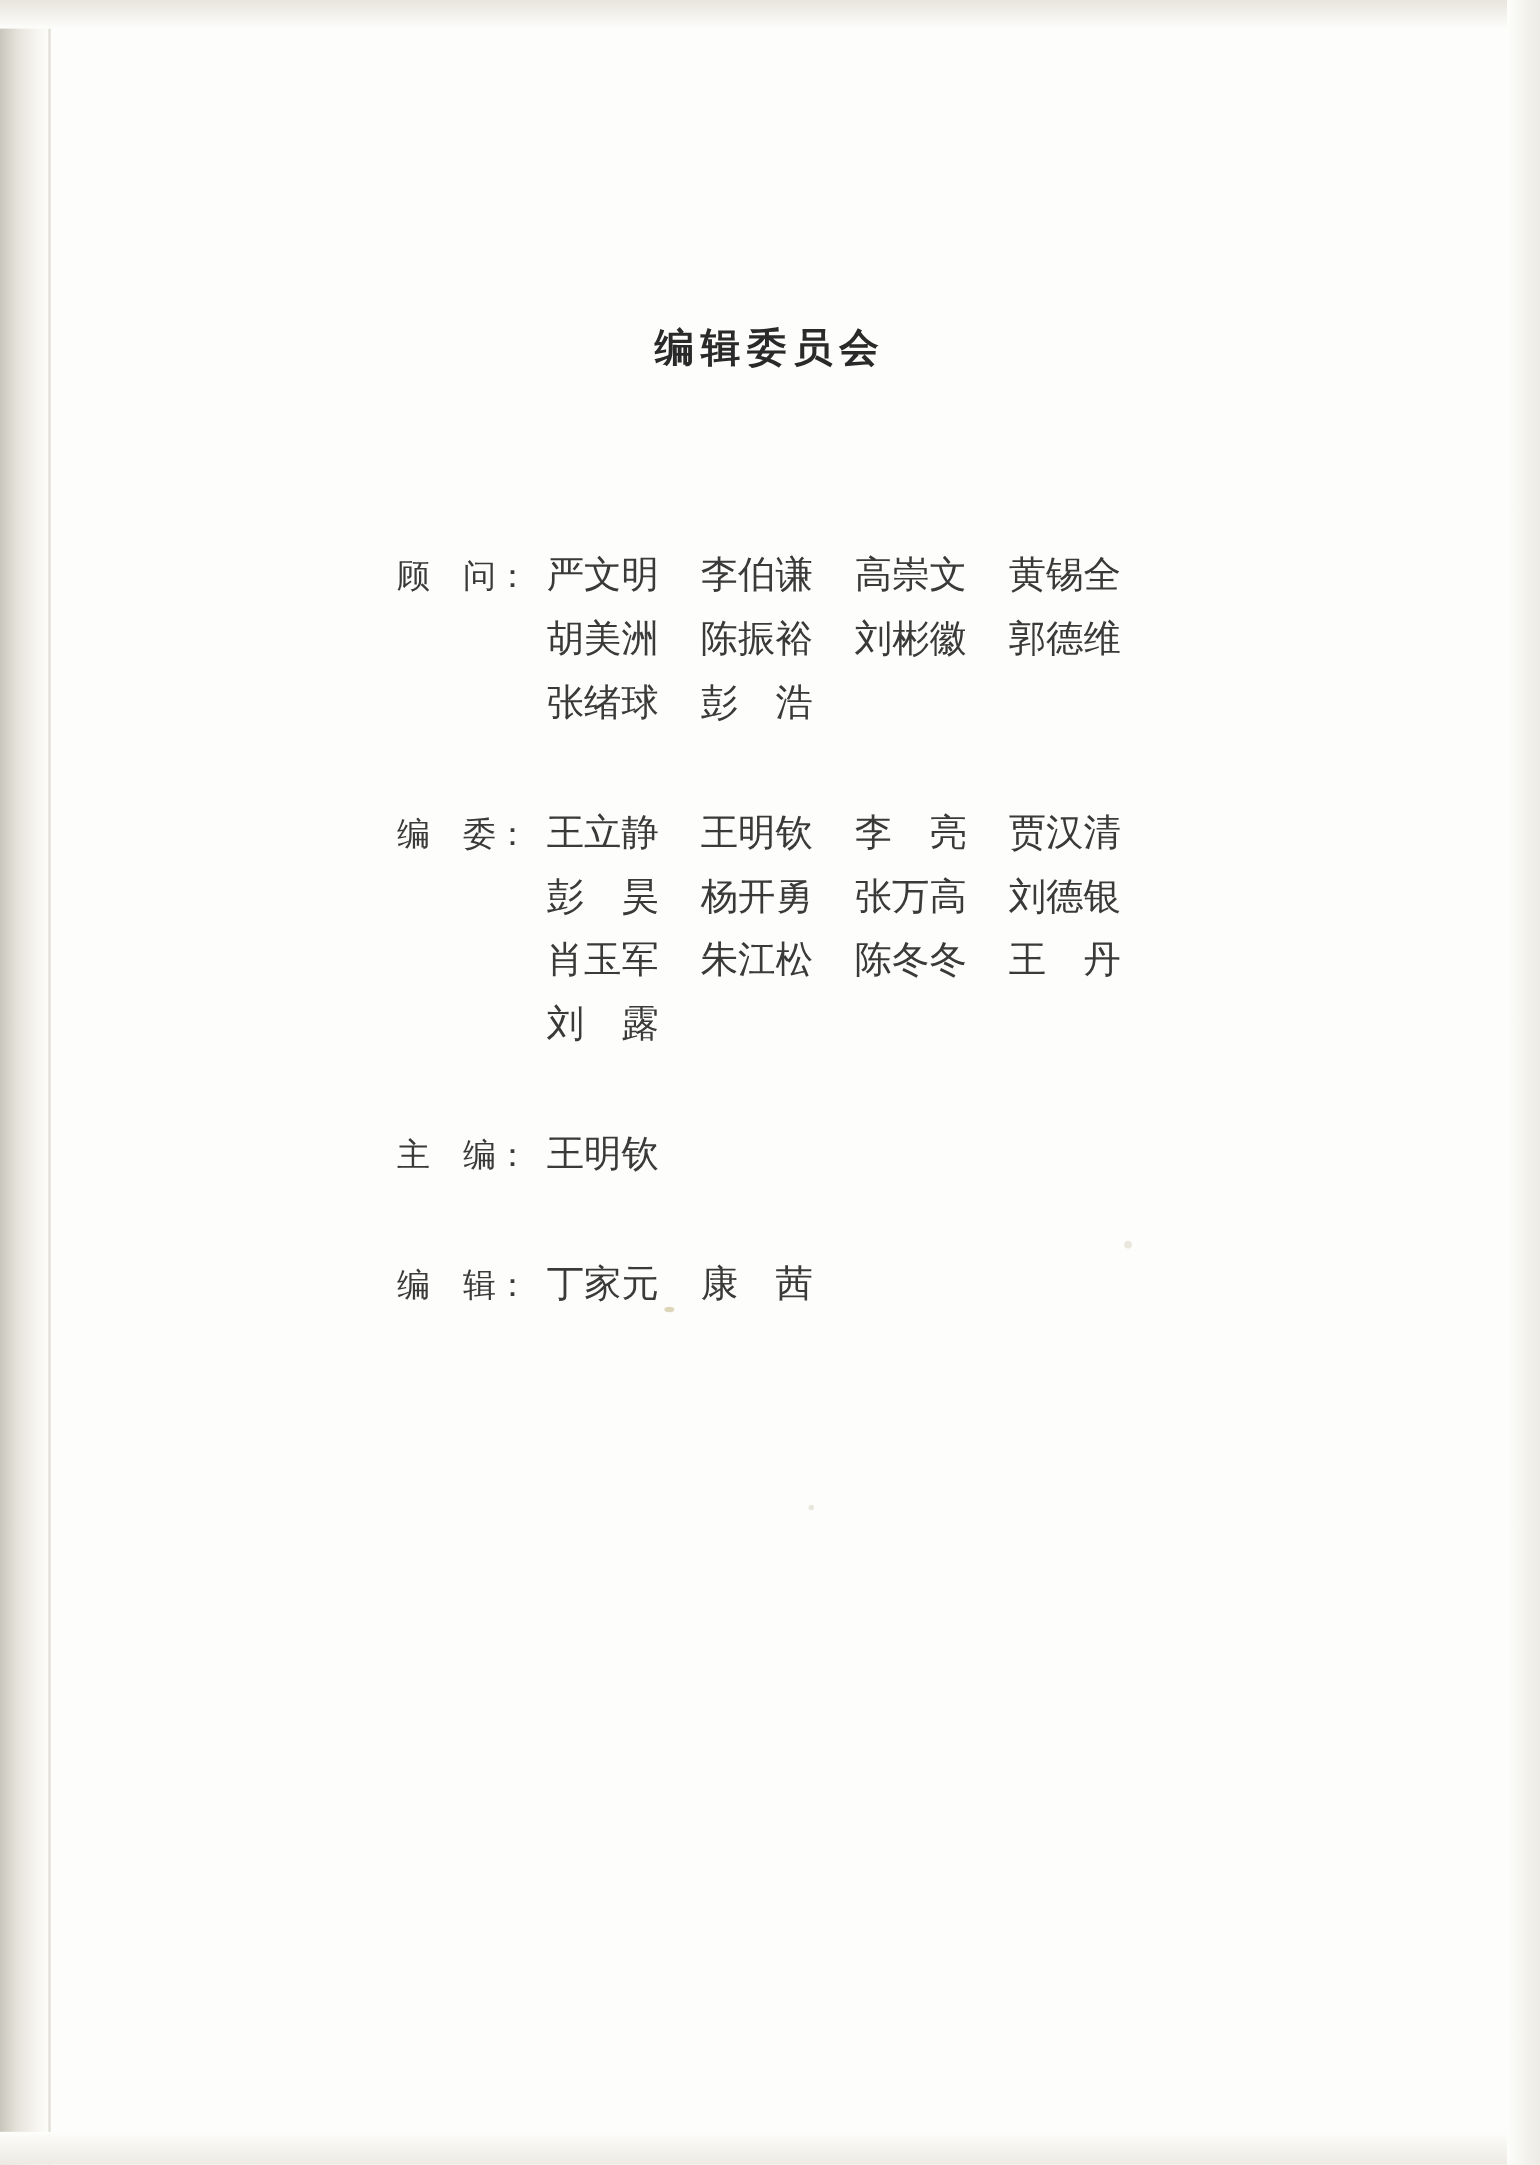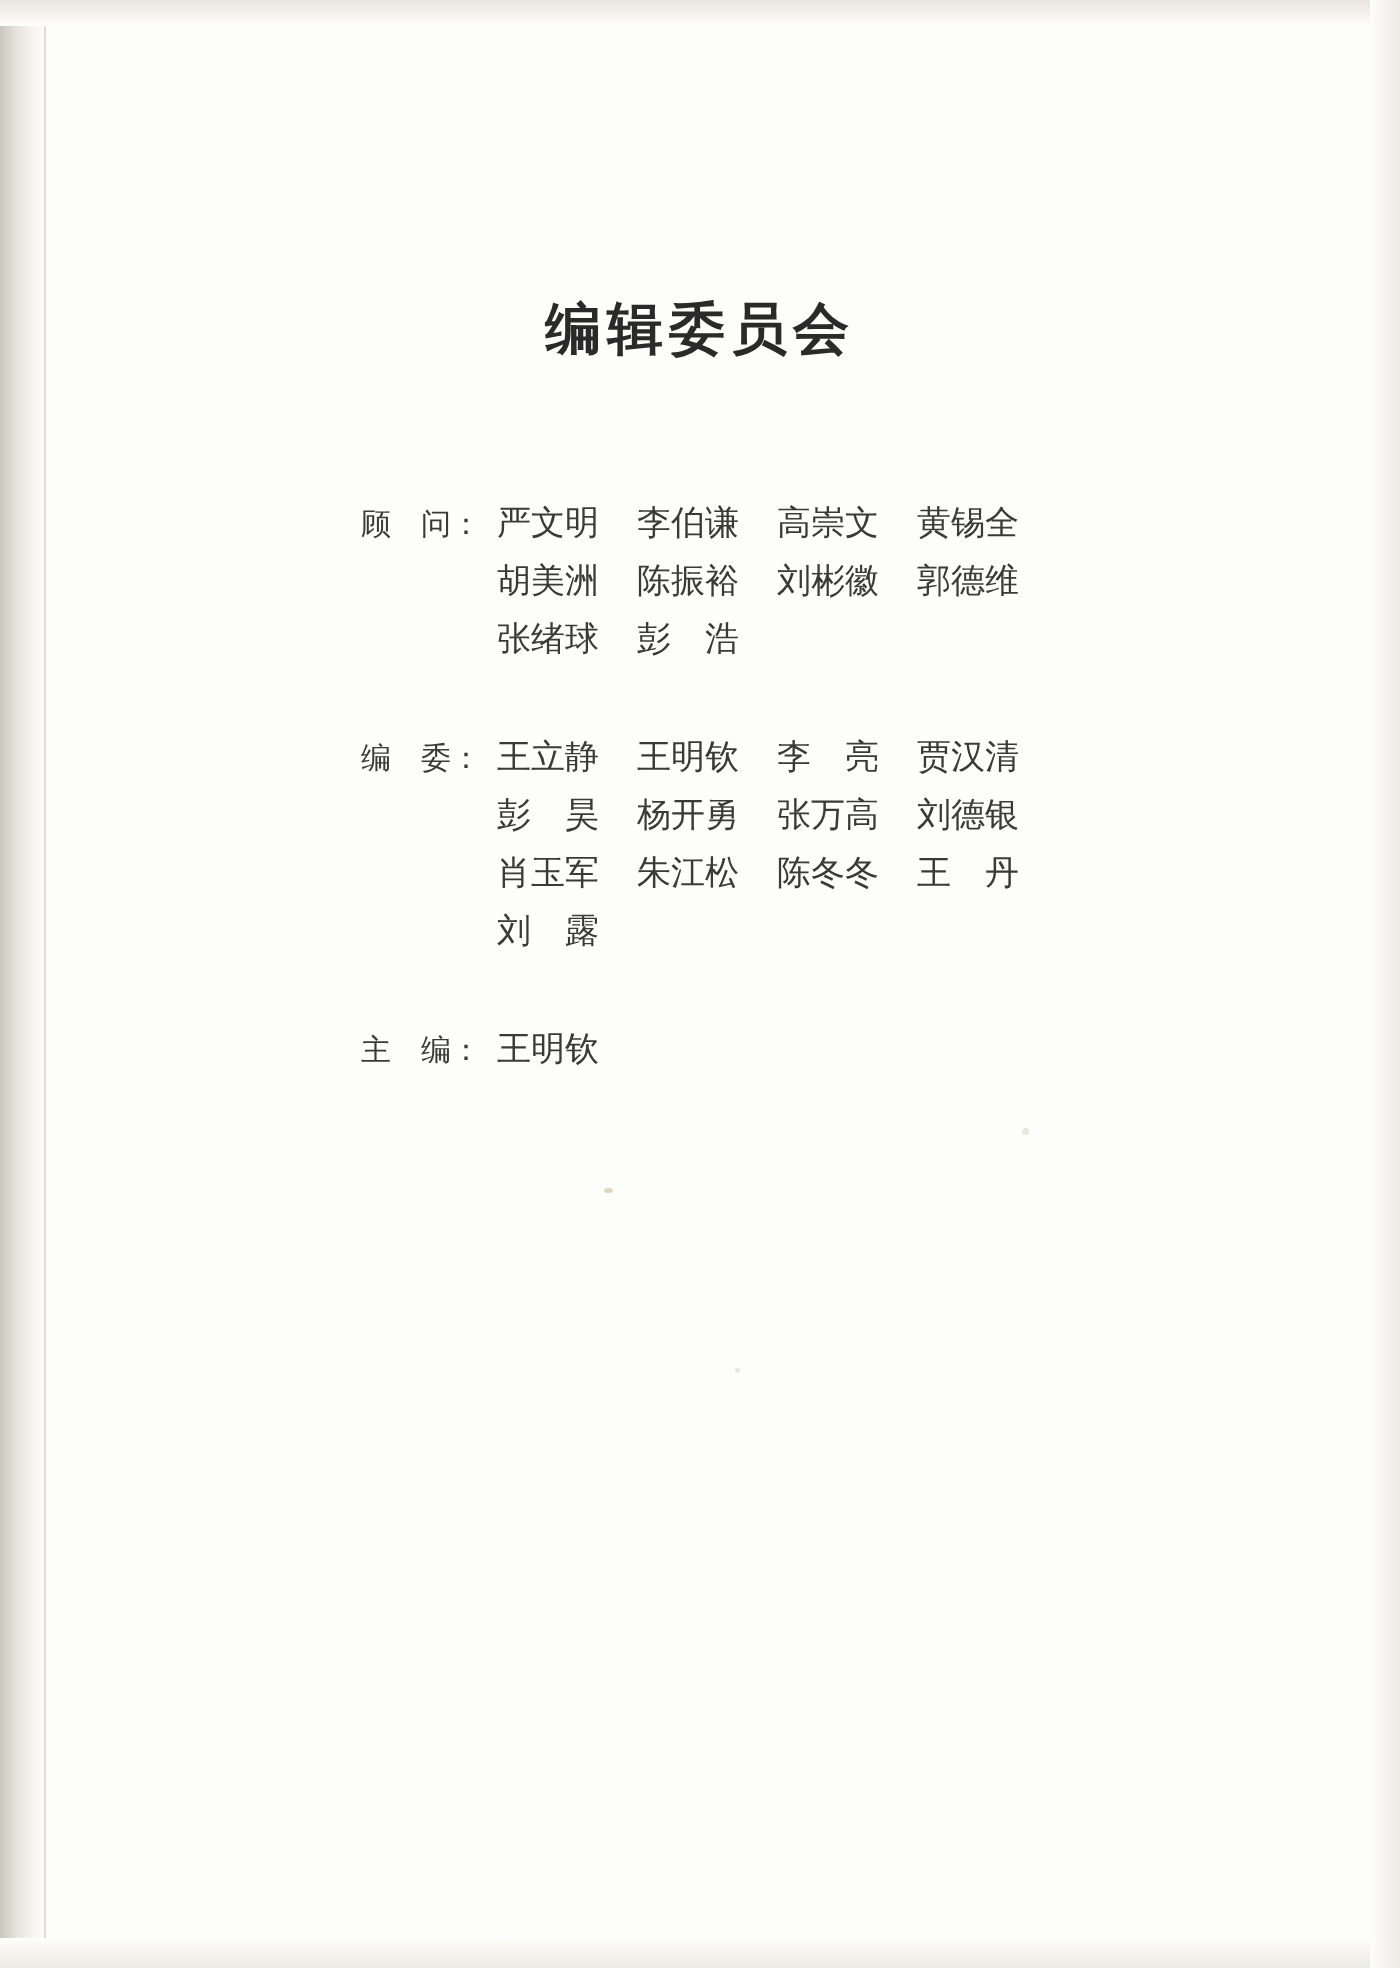--- a/index.html
+++ b/index.html
@@ -72,21 +72,21 @@
     width: 1400px;
     height: 1968px;
   }
 
   .doc-title {
     position: absolute;
     left: 0;
     top: 292px;
     width: 1400px;
     text-align: center;
-    font-size: 56px;
+    font-size: 36px;
     font-weight: bold;
     letter-spacing: 6px;
     color: #2a2a2a;
     font-family: "DejaVu Serif", "Liberation Serif", serif;
   }
 
   .roster {
     position: absolute;
     left: 330px;
     top: 500px;
@@ -242,20 +242,29 @@
 
       <div class="roster-group">
         <div class="roster-row">
           <div class="roster-label">主　编：</div>
           <div class="roster-names">
             <div class="name-cell">王明钦</div>
           </div>
         </div>
       </div>
 
+      <div class="roster-group">
+        <div class="roster-row">
+          <div class="roster-label">编　辑：</div>
+          <div class="roster-names">
+            <div class="name-cell">丁家元</div>
+            <div class="name-cell">康　茜</div>
+          </div>
+        </div>
+      </div>
 
     </div>
 
     <div class="stray-mark"></div>
     <div class="stray-mark2"></div>
     <div class="stray-mark3"></div>
 
   </div>
 </div>
 

